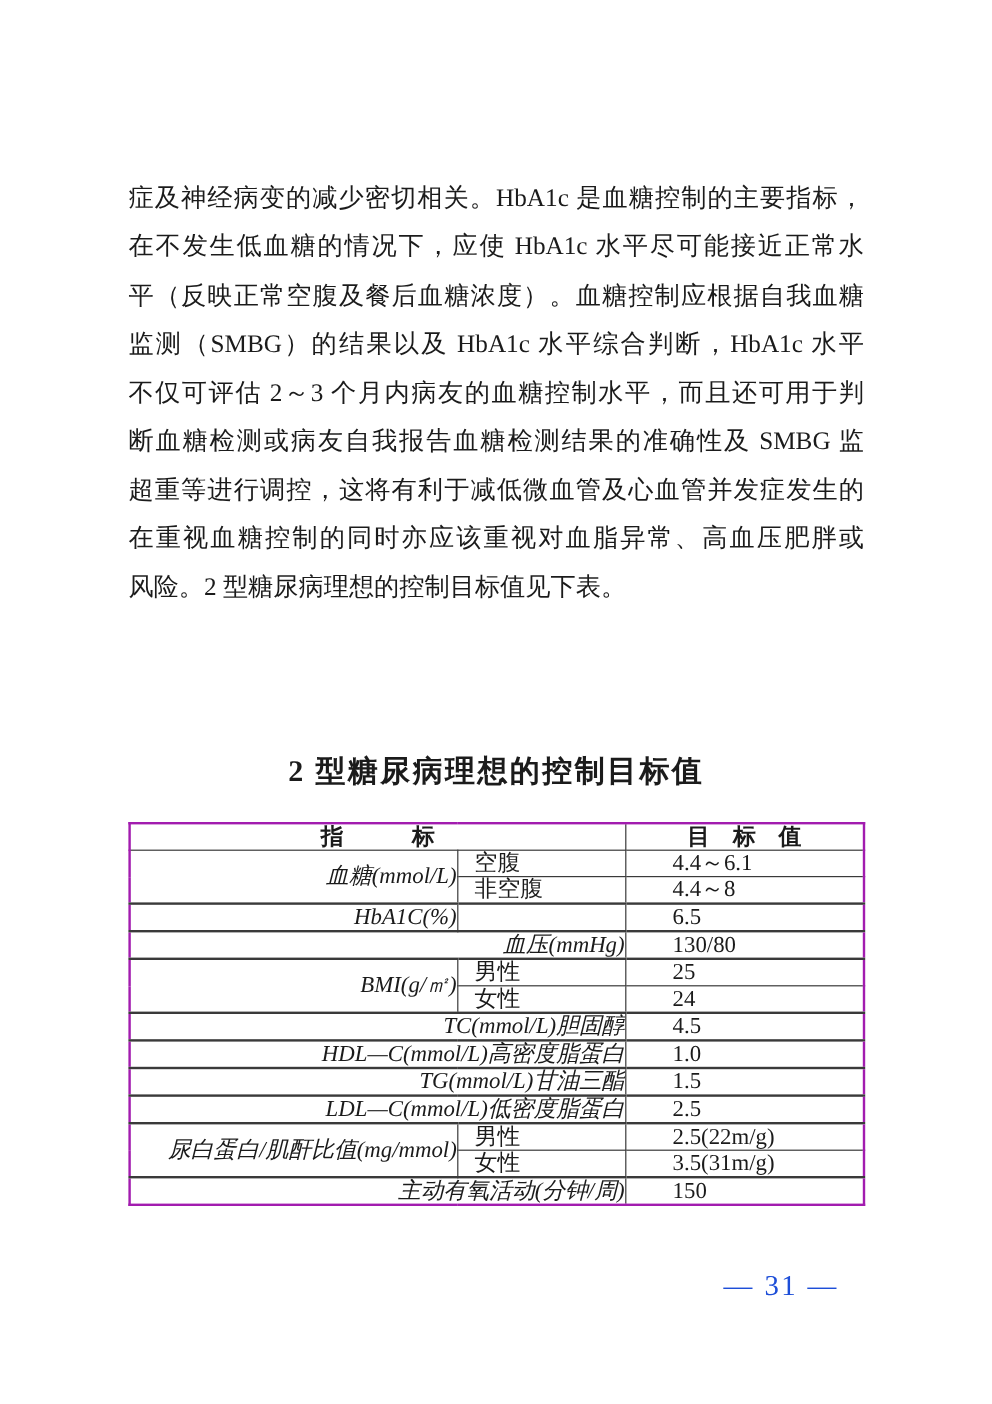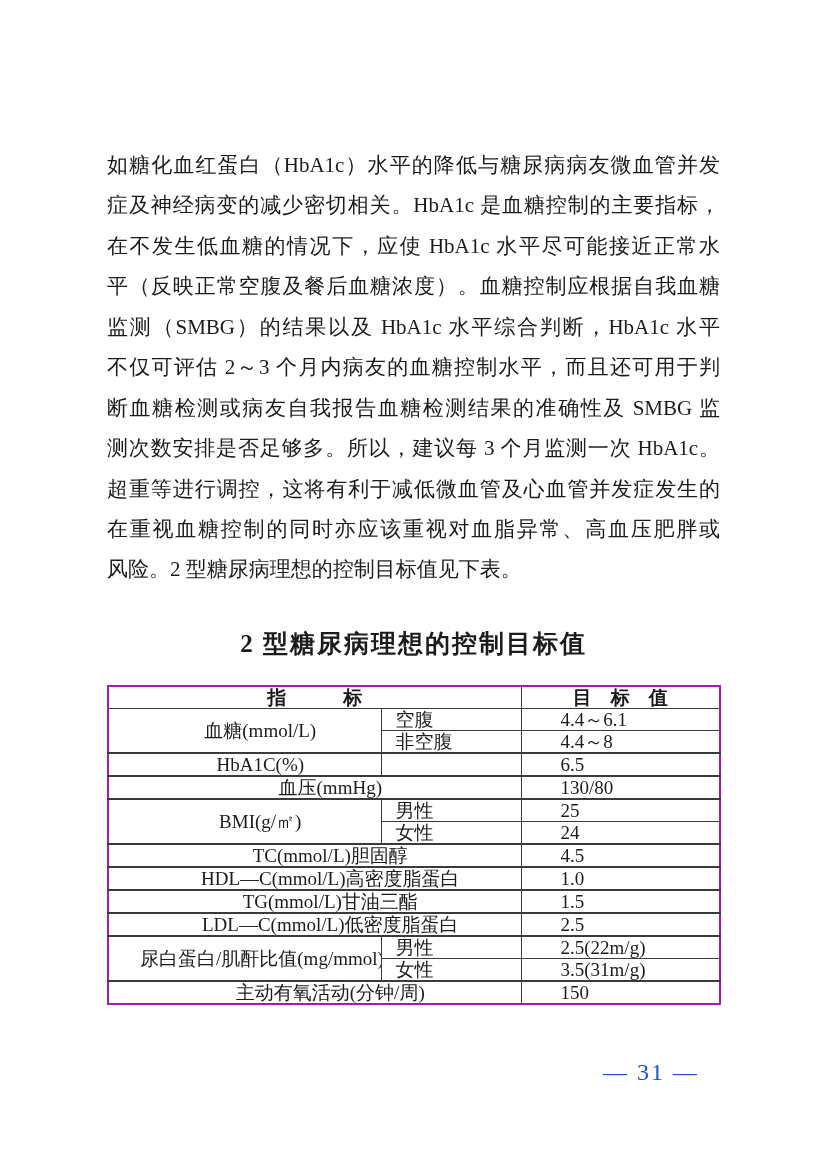--- a/index.html
+++ b/index.html
@@ -59,46 +59,44 @@
     vertical-align:middle;
     white-space:nowrap;
     overflow:hidden;
   }
   table.targets tr.grp td { border-top-width:2px; }
   table.targets td.th-ind,
   table.targets td.th-val {
     font-weight:bold;
     text-align:center;
   }
-  table.targets td.ind { padding-left:31px; text-align:center; }
+  table.targets td.ind { padding-left:31px; text-align:right;font-style:italic; }
   table.targets td.sub { padding-left:14px; text-align:left; }
   table.targets td.val { padding-left:39px; text-align:left; }
   
   .page-num {
     position:absolute;
     top:1059px; right:128px;
     font-size:24px;
     letter-spacing:2px;
     color:#1d4ed8;
   }
 </style>
 </head>
 <body>
 
 <div class="page">
 
   <div class="body-text">
-    <div class="line">如糖化血红蛋白（HbA1c）水平的降低与糖尿病病友微血管并发</div>
     <div class="line">症及神经病变的减少密切相关。HbA1c 是血糖控制的主要指标，</div>
     <div class="line">在不发生低血糖的情况下，应使 HbA1c 水平尽可能接近正常水</div>
     <div class="line">平（反映正常空腹及餐后血糖浓度）。血糖控制应根据自我血糖</div>
     <div class="line">监测（SMBG）的结果以及 HbA1c 水平综合判断，HbA1c 水平</div>
     <div class="line">不仅可评估 2～3 个月内病友的血糖控制水平，而且还可用于判</div>
     <div class="line">断血糖检测或病友自我报告血糖检测结果的准确性及 SMBG 监</div>
-    <div class="line">测次数安排是否足够多。所以，建议每 3 个月监测一次 HbA1c。</div>
     <div class="line">超重等进行调控，这将有利于减低微血管及心血管并发症发生的</div>
     <div class="line">在重视血糖控制的同时亦应该重视对血脂异常、高血压肥胖或</div>
     <div class="line last">风险。2 型糖尿病理想的控制目标值见下表。</div>
   </div>
 
   <div class="table-title">2 型糖尿病理想的控制目标值</div>
 
   <table class="targets">
     <colgroup>
         <col class="c1">

